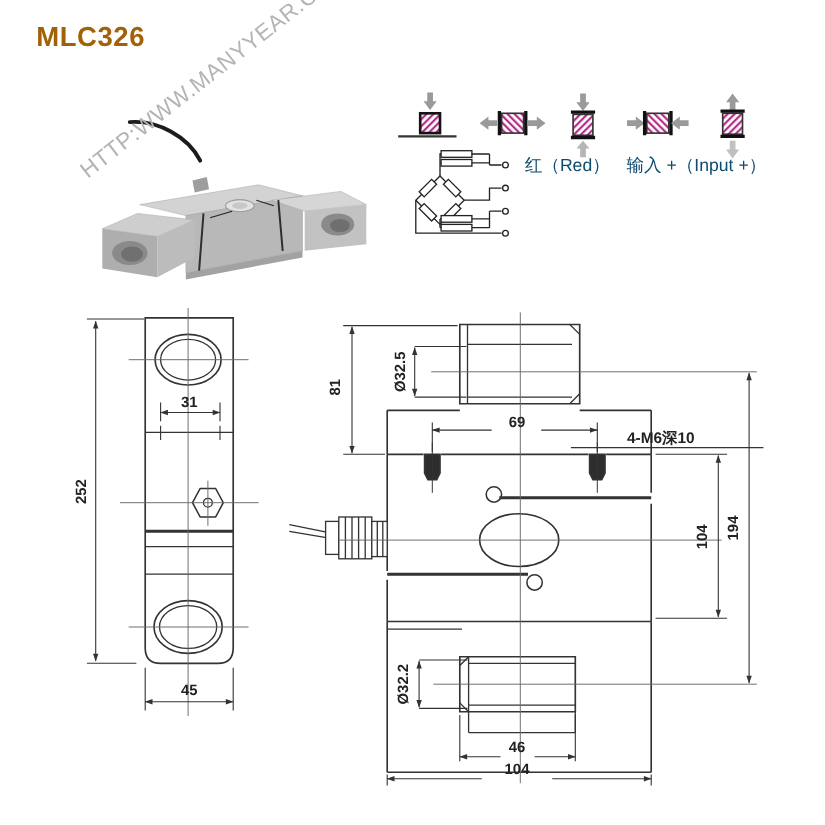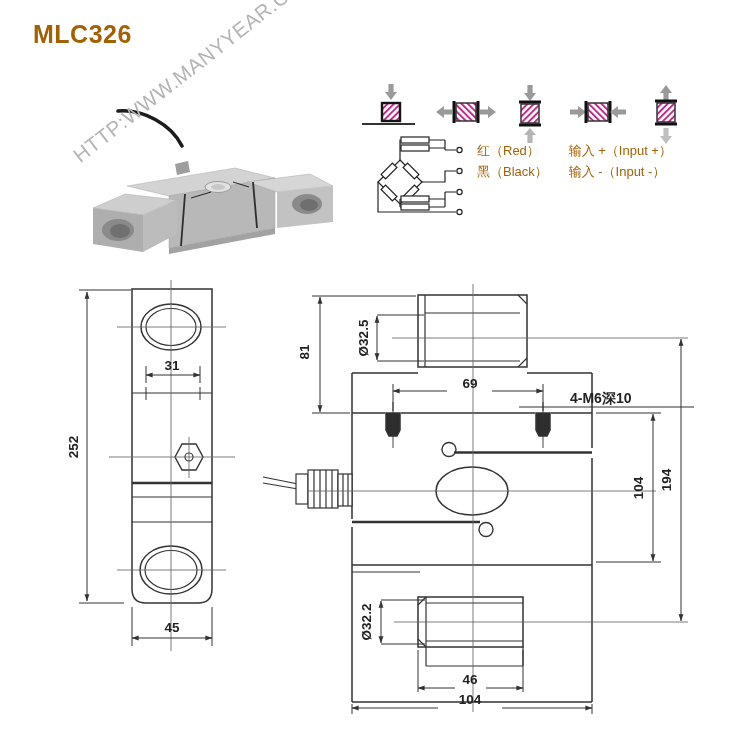--- a/index.html
+++ b/index.html
@@ -4,21 +4,21 @@
 <style>
   html,body{margin:0;padding:0;background:#fff;}
   .canvas{position:relative;width:750px;height:750px;background:#ffffff;overflow:hidden;
           font-family:"Liberation Sans",sans-serif;}
   .title{position:absolute;left:33px;top:20px;font-size:25px;font-weight:bold;
          color:#a16207;letter-spacing:.5px;}
   .watermark{position:absolute;left:76px;top:146px;font-size:20.5px;color:#b4b4b4;
              transform:rotate(-38deg);transform-origin:left center;white-space:nowrap;
              letter-spacing:.5px;font-weight:500;}
   .svgstage{position:absolute;left:0;top:0;}
-  .wiring{position:absolute;left:477px;top:140px;font-size:13px;color:#a16207;}
+  .wiring{position:absolute;left:477px;top:140px;font-size:16px;color:#0c4a6e;}
   .wrow{height:21px;line-height:21px;white-space:nowrap;}
   .wc{display:inline-block;width:88px;}
   svg text{font-family:"Liberation Sans",sans-serif;font-weight:bold;font-size:13.5px;fill:#222;}
   svg text.note{font-size:14px;}
 </style>
 </head>
 <body>
 
 <div class="canvas">
 
@@ -224,21 +224,17 @@
       <text x="470" y="684" text-anchor="middle">46</text>
       <text x="470" y="704" text-anchor="middle">104</text>
     </g>
   </svg>
 
   <div class="wiring">
     <div class="wrow">
       <span class="wc">红（Red）</span>
       <span class="ws">输入 +（Input +）</span>
     </div>
-    <div class="wrow">
-      <span class="wc">黑（Black）</span>
-      <span class="ws">输入 -（Input -）</span>
-    </div>
   </div>
 
   <div class="title">MLC326</div>
   <div class="watermark">HTTP:WWW.MANYYEAR.COM</div>
 </div>
 
 </body></html>

